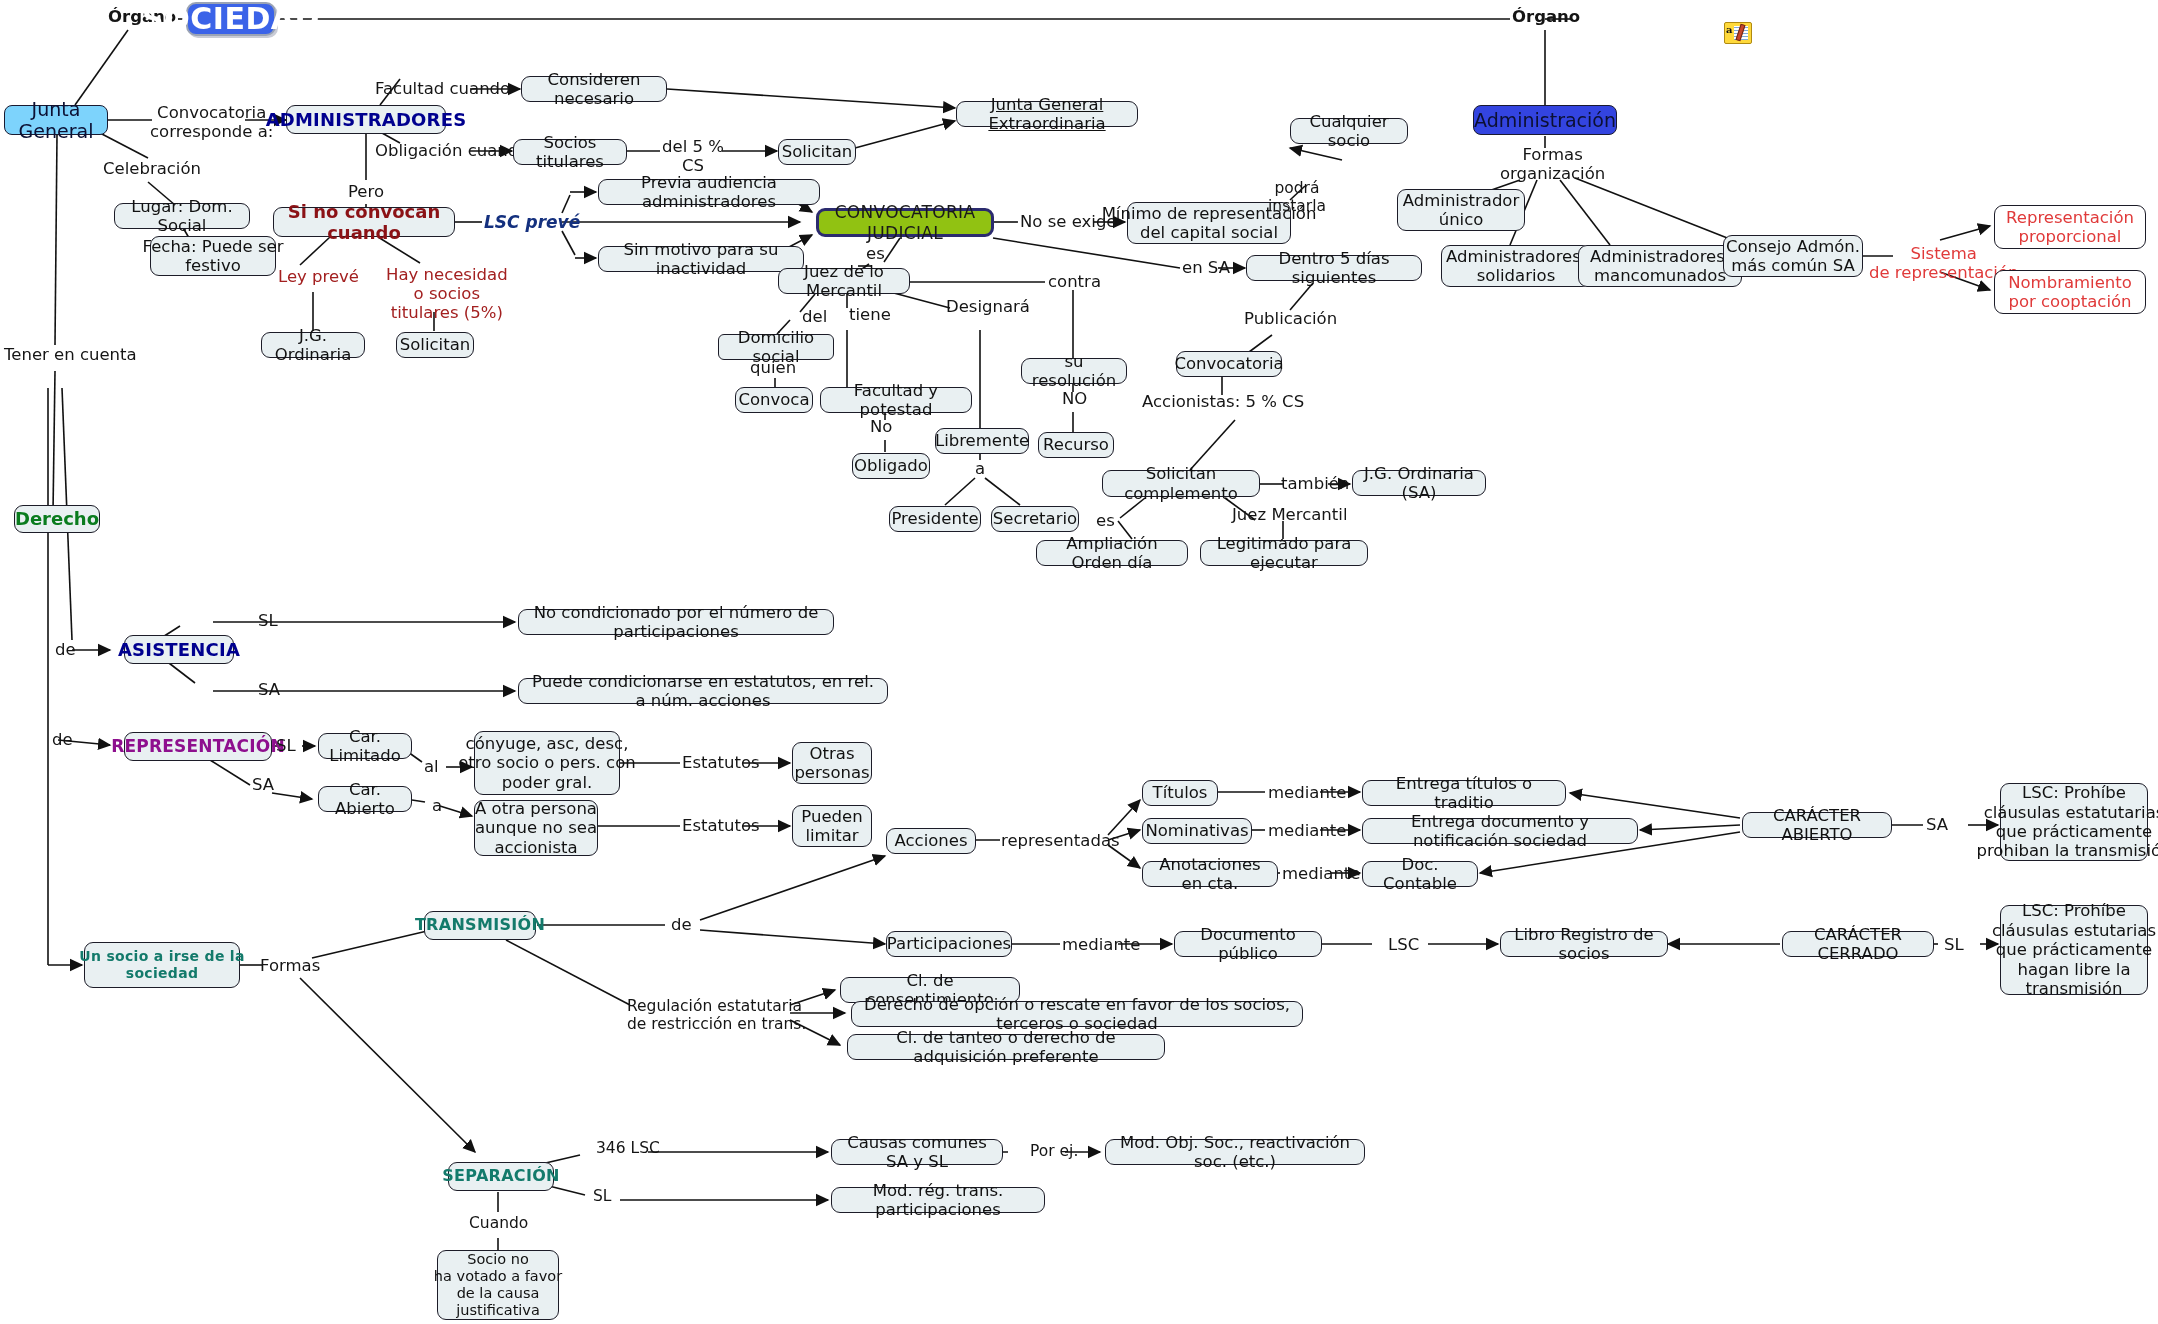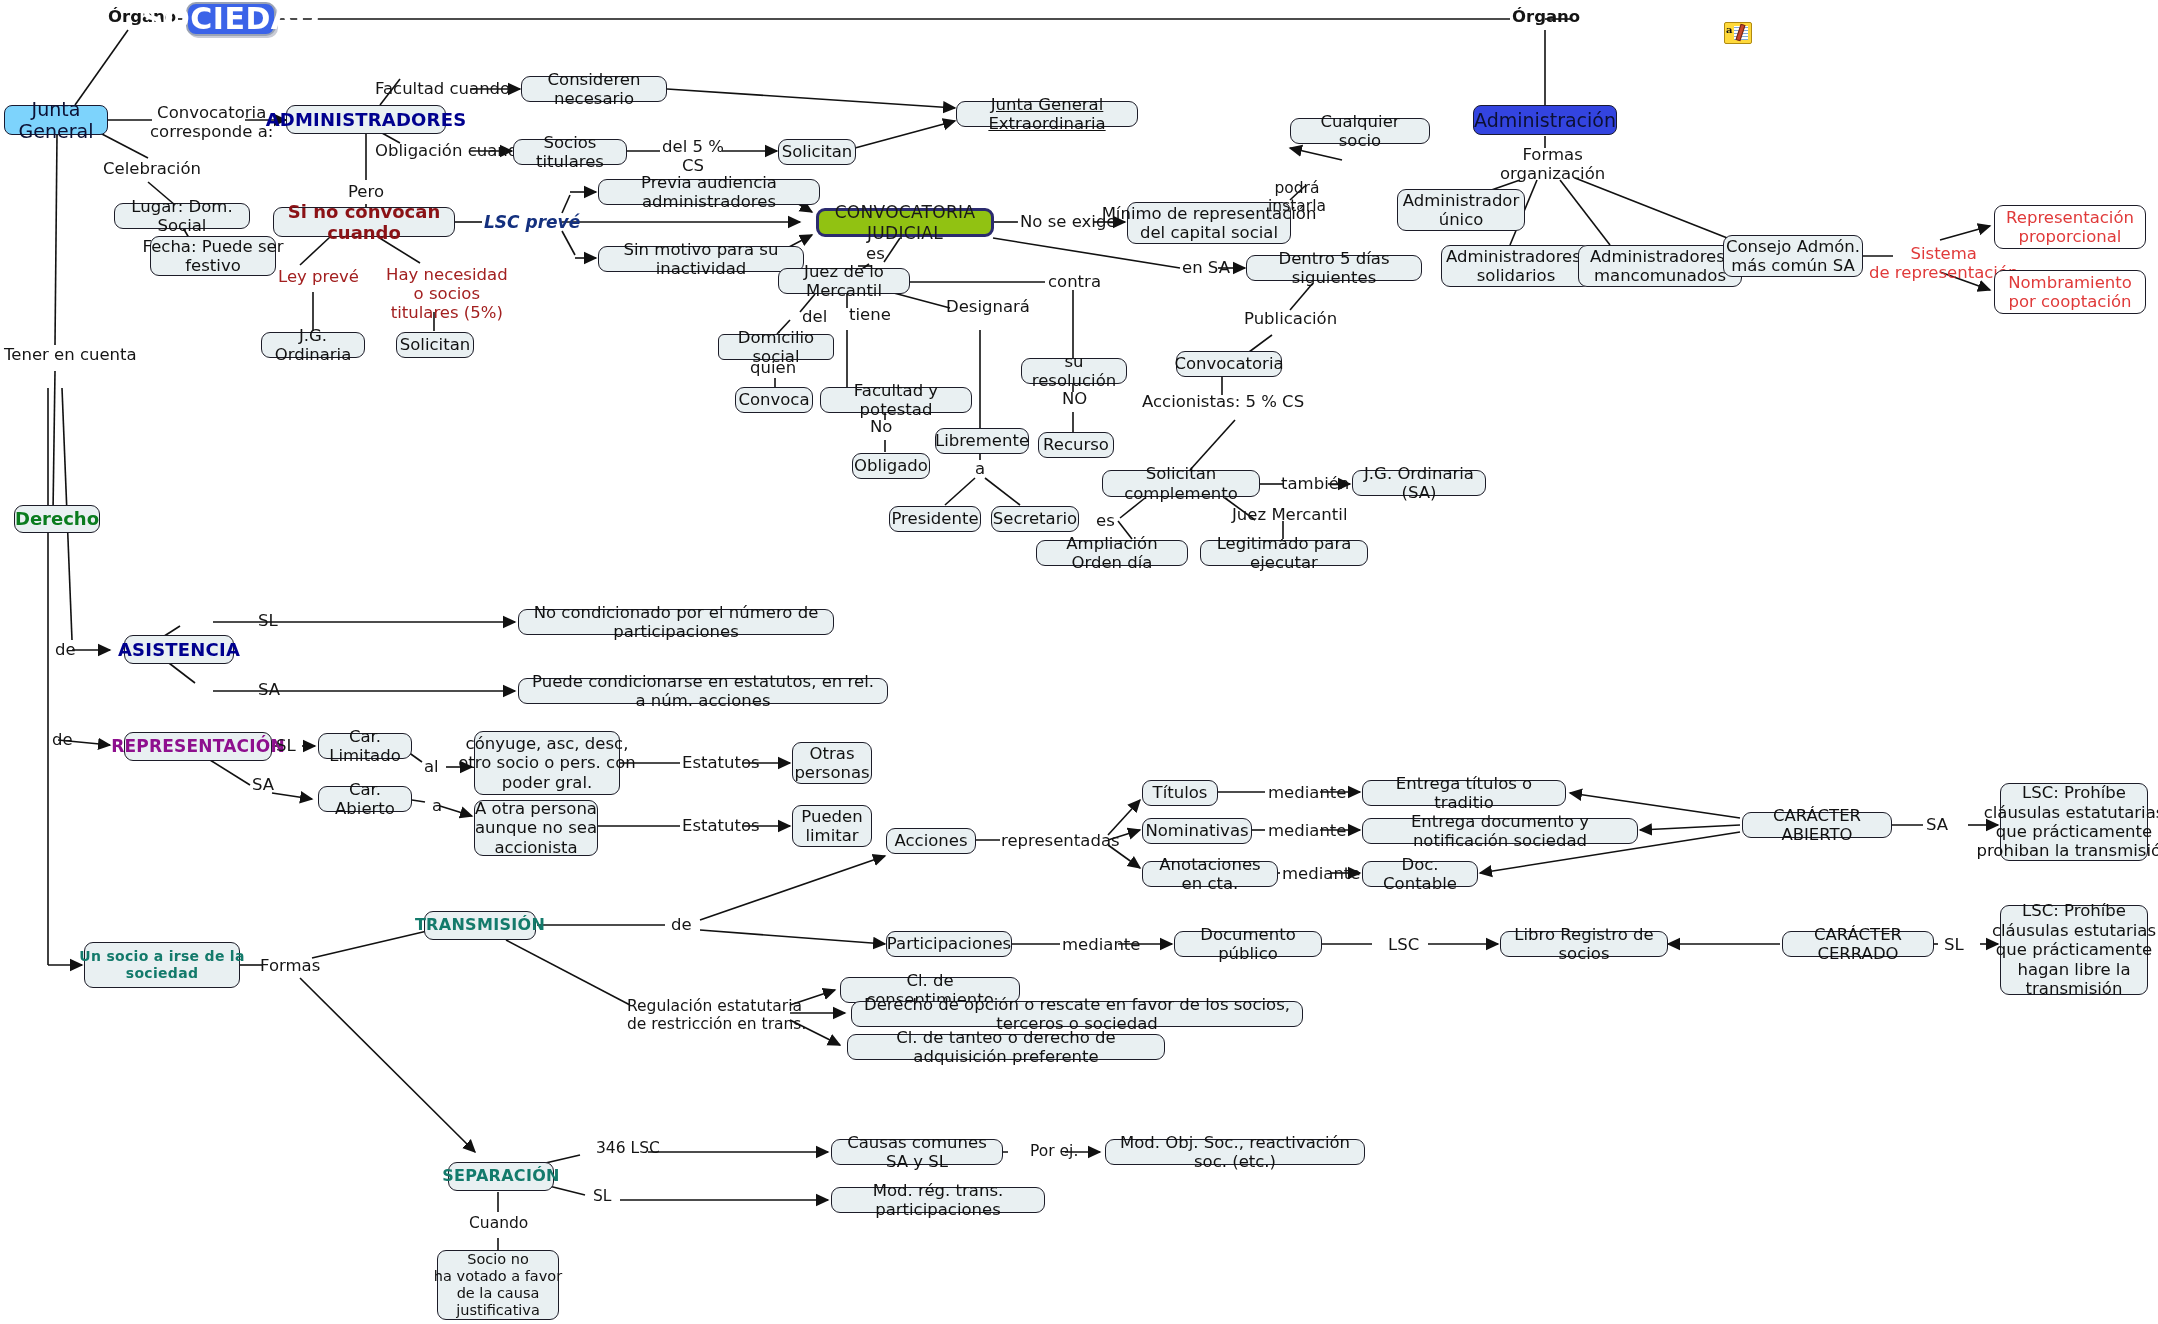--- a/index.html
+++ b/index.html
@@ -340,21 +340,21 @@
   <div class="node small" style="left:598px;top:246px;width:206px;height:26px;">Sin motivo para su inactividad</div>
 
   <div class="node n-judicial" style="left:816px;top:208px;width:178px;height:29px;">CONVOCATORIA JUDICIAL</div>
 
   <div class="lbl" style="left:1020px;top:213px;">No se exige</div>
   <div class="node small" style="left:1127px;top:202px;width:164px;height:42px;white-space:pre;">Mínimo de representación
 del capital social</div>
 
   <div class="lbl sm" style="left:1268px;top:180px;">podrá
 instarla</div>
-  <div class="node small" style="left:1290px;top:118px;width:140px;height:26px;">Cualquier socio</div>
+  <div class="node small" style="left:1290px;top:118px;width:118px;height:26px;">Cualquier socio</div>
 
   <div class="lbl" style="left:1182px;top:259px;">en SA</div>
   <div class="node small" style="left:1246px;top:255px;width:176px;height:26px;">Dentro 5 días siguientes</div>
 
   <div class="lbl" style="left:1244px;top:310px;">Publicación</div>
   <div class="node small" style="left:1176px;top:351px;width:106px;height:26px;">Convocatoria</div>
 
   <div class="lbl" style="left:1142px;top:393px;">Accionistas: 5 % CS</div>
   <div class="node small" style="left:1102px;top:470px;width:158px;height:27px;">Solicitan complemento</div>
 

